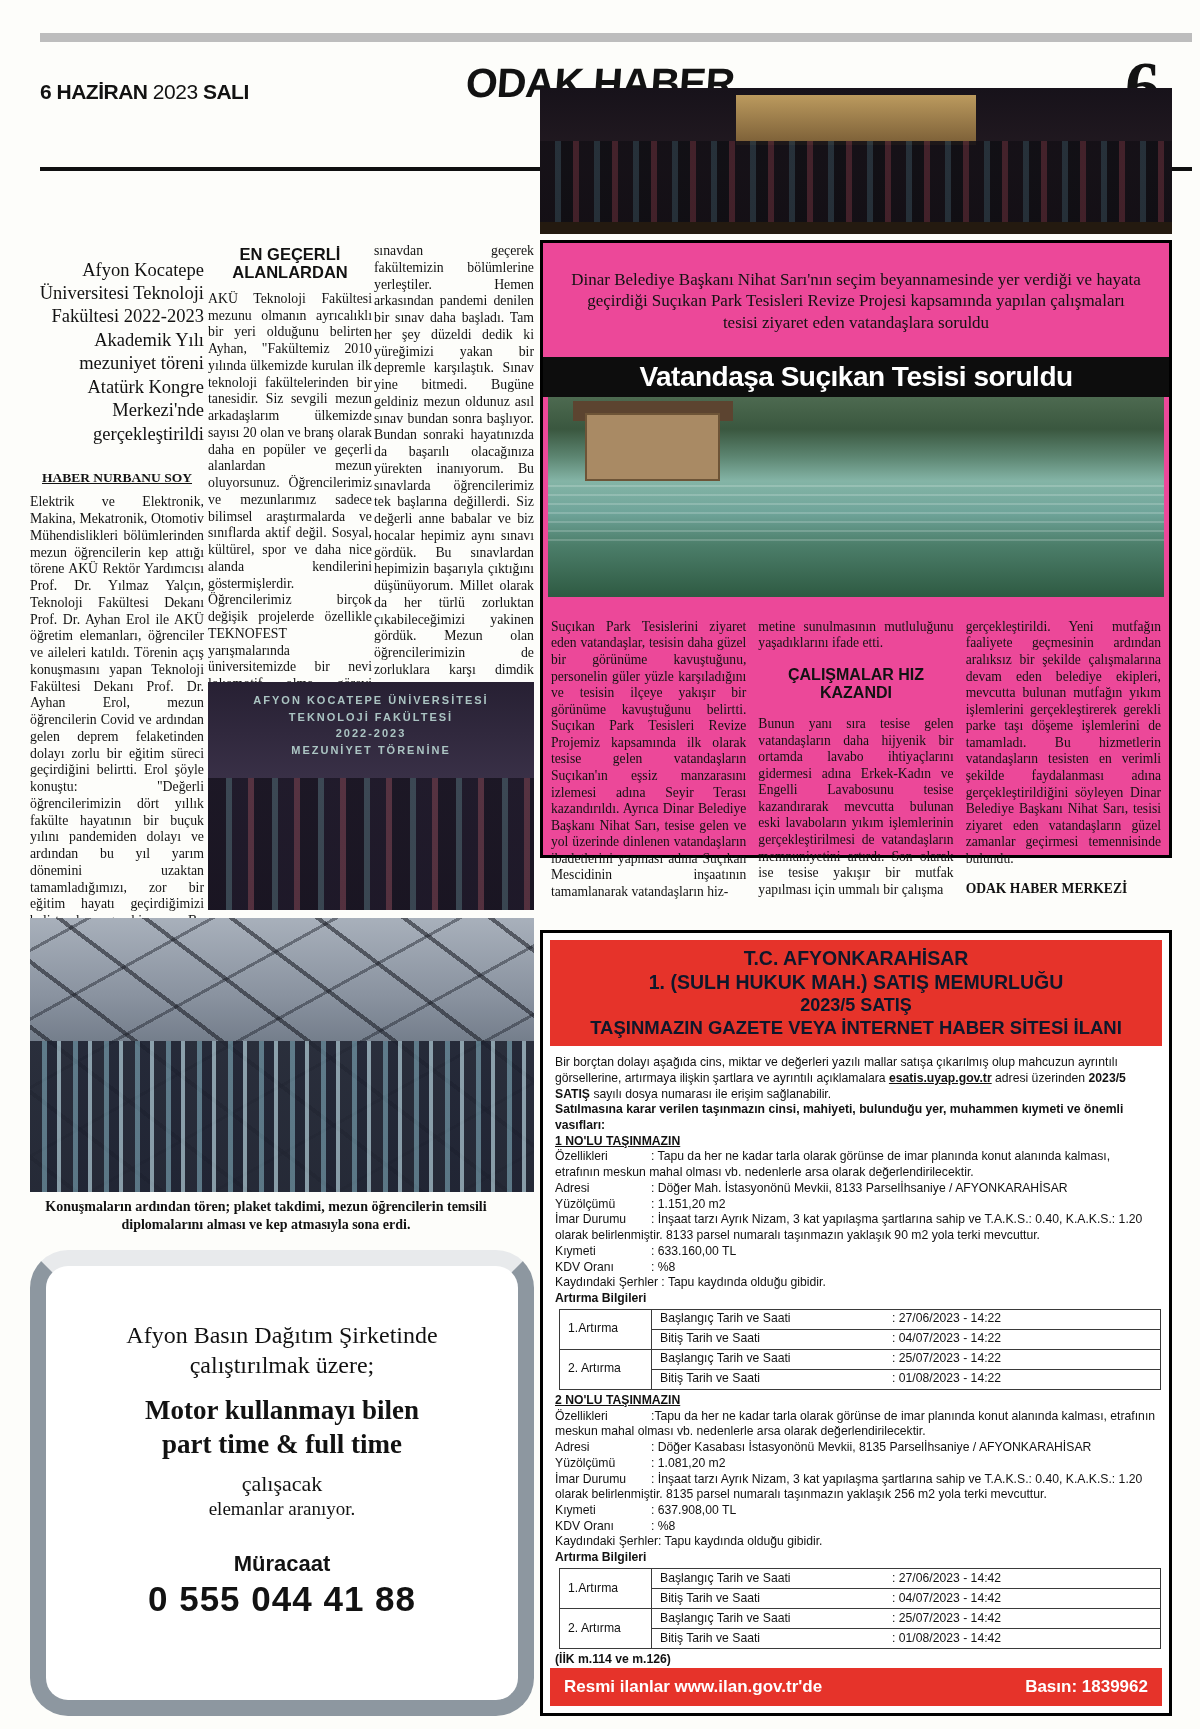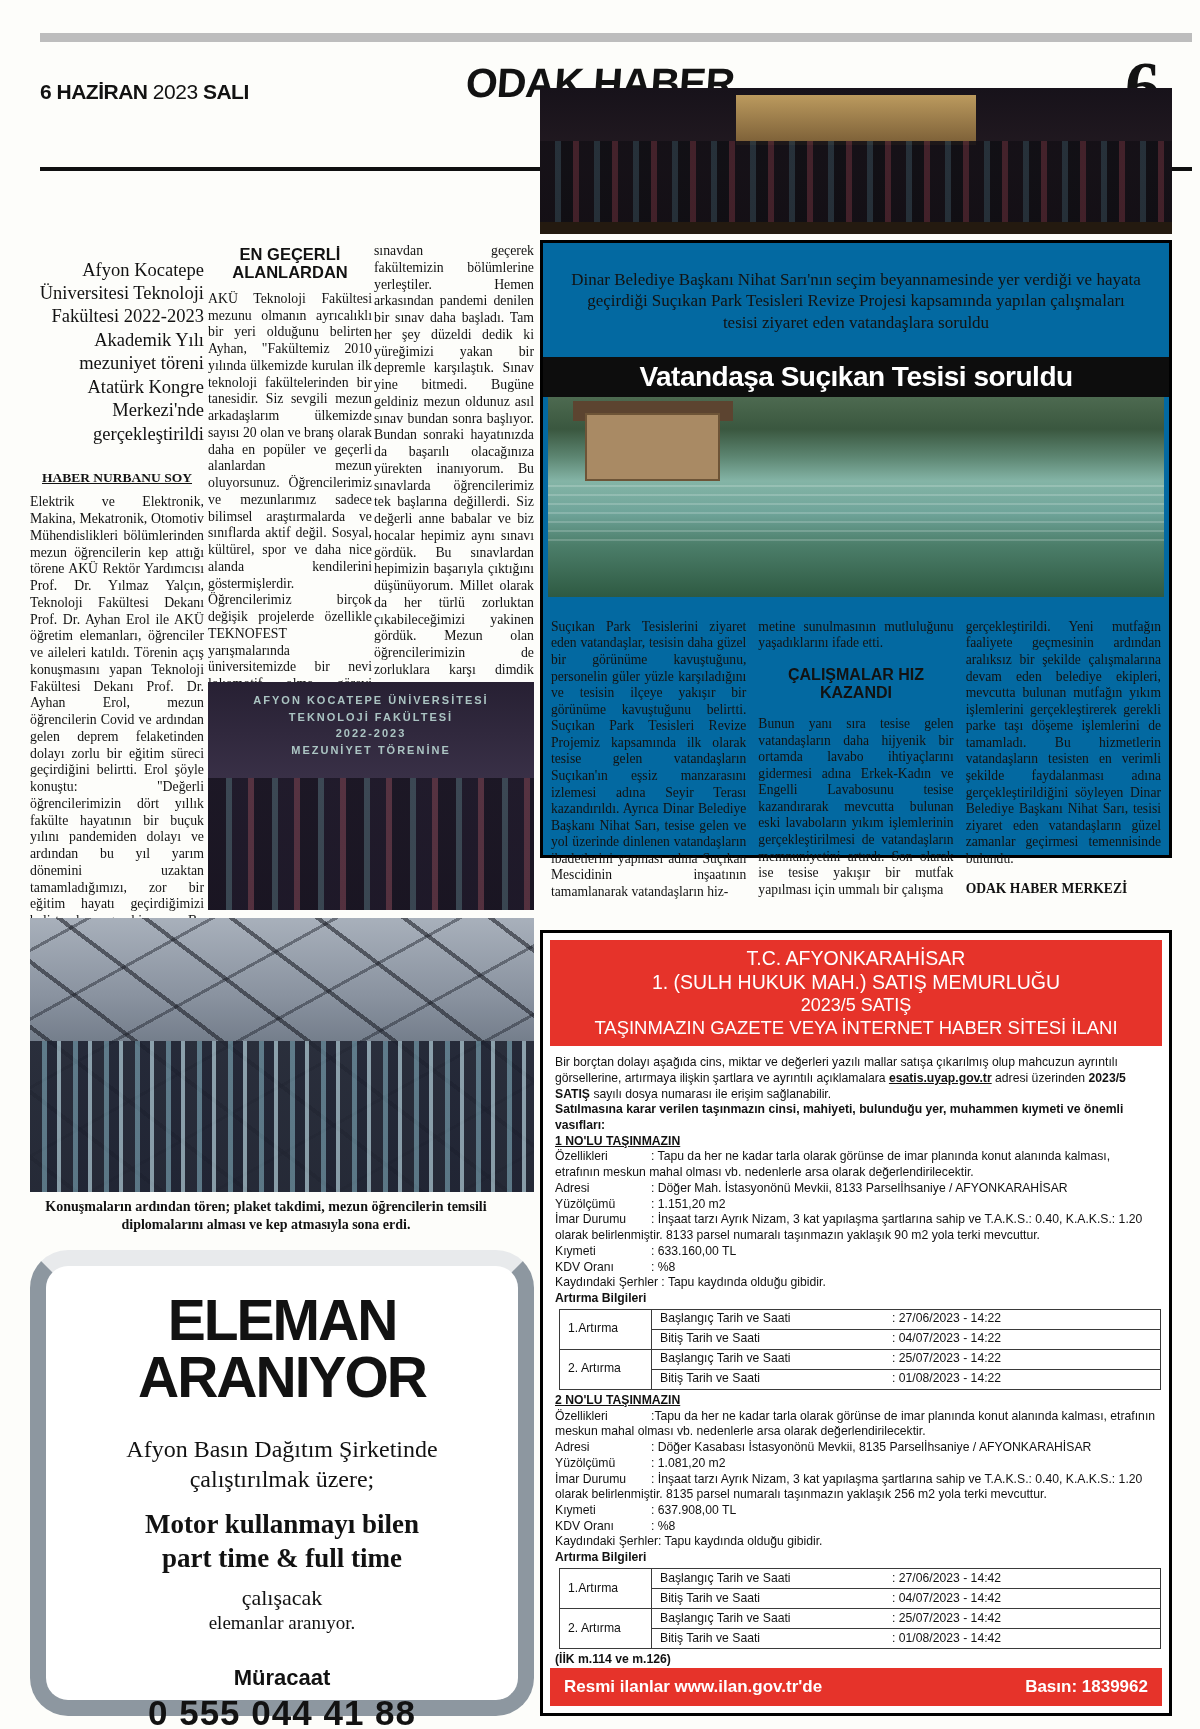--- a/index.html
+++ b/index.html
@@ -90,36 +90,36 @@
   .ad-l2{font-size:24px;line-height:1.25;}
   .ad-l3{margin-top:14px;font-weight:700;font-size:27px;line-height:1.25;}
   .ad-l4{font-weight:700;font-size:27px;line-height:1.25;}
   .ad-l5{margin-top:8px;font-size:22px;line-height:1.25;}
   .ad-l6{font-size:19px;line-height:1.25;}
   .ad-contact{margin-top:30px;font-family:"Liberation Sans",sans-serif;font-weight:700;font-size:22px;}
   .ad-phone{margin-top:2px;font-family:"Liberation Sans",sans-serif;font-weight:700;font-size:35px;letter-spacing:1px;}
 
   
   .sucikan{position:absolute;left:540px;top:240px;width:632px;height:618px;
-        border:3px solid #000;background:#0369a1;}
+        border:3px solid #000;background:#ec4899;}
   .sucikan-intro{padding:9px 26px 7px;text-align:center;font-size:17px;line-height:1.26;}
   .sucikan-bar{background:var(--ink);color:#fff;text-align:center;
         font-family:"Liberation Sans",sans-serif;font-weight:700;font-size:28px;
         height:40px;line-height:40px;letter-spacing:-.5px;}
   .sucikan-cols{display:flex;gap:12px;padding:8px 8px 0;}
   .sucikan-cols .c{flex:1;font-size:13.6px;line-height:1.22;text-align:justify;}
   .sucikan-sub{font-family:"Liberation Sans",sans-serif;font-weight:700;font-size:16px;
         text-align:center;line-height:1.15;margin:7px 0;}
   .sig{font-weight:700;text-align:left;}
 
   
   .legal{position:absolute;left:540px;top:930px;width:632px;height:786px;border:3px solid #000;
         background:#fff;font-family:"Liberation Sans",sans-serif;overflow:hidden;}
-  .legal-header{margin:7px;background:var(--red);color:#ffffff;text-align:center;
-        font-weight:400;padding:7px 4px;line-height:1.22;}
+  .legal-header{margin:7px;background:var(--red);color:#0f172a;text-align:center;
+        font-weight:700;padding:7px 4px;line-height:1.22;}
   .lh1,.lh2{font-size:19.5px;}
   .lh3{font-size:18px;}
   .lh4{font-size:18.5px;}
   .legal-body{padding:2px 12px 0;font-size:12.2px;line-height:1.29;color:#111;}
   .legal-body p{margin:0;}
   .legal-intro .link{font-weight:700;text-decoration:underline;}
   .legal-intro .b{font-weight:700;}
   .subtitle{font-weight:700;}
   .prop-title{font-weight:700;text-decoration:underline;}
   .field .lbl{display:inline-block;min-width:96px;}
@@ -183,24 +183,20 @@
     <div class="figures"></div>
   </div>
 
   <div class="photo photo-crowd">
     <div class="confetti"></div>
     <div class="mass"></div>
   </div>
   <div class="caption">Konuşmaların ardından tören; plaket takdimi, mezun öğrencilerin temsili diplomalarını alması ve kep atmasıyla sona erdi.</div>
 
   <div class="job-ad">
-    <div class="ad-title">
-      <div>ELEMAN</div>
-      <div>ARANIYOR</div>
-    </div>
     <div class="ad-l1">Afyon Basın Dağıtım Şirketinde</div>
     <div class="ad-l2">çalıştırılmak üzere;</div>
     <div class="ad-l3">Motor kullanmayı bilen</div>
     <div class="ad-l4">part time &amp;  full time</div>
     <div class="ad-l5">çalışacak</div>
     <div class="ad-l6">elemanlar aranıyor.</div>
     <div class="ad-contact">Müracaat</div>
     <div class="ad-phone">0 555 044 41 88</div>
   </div>
 

